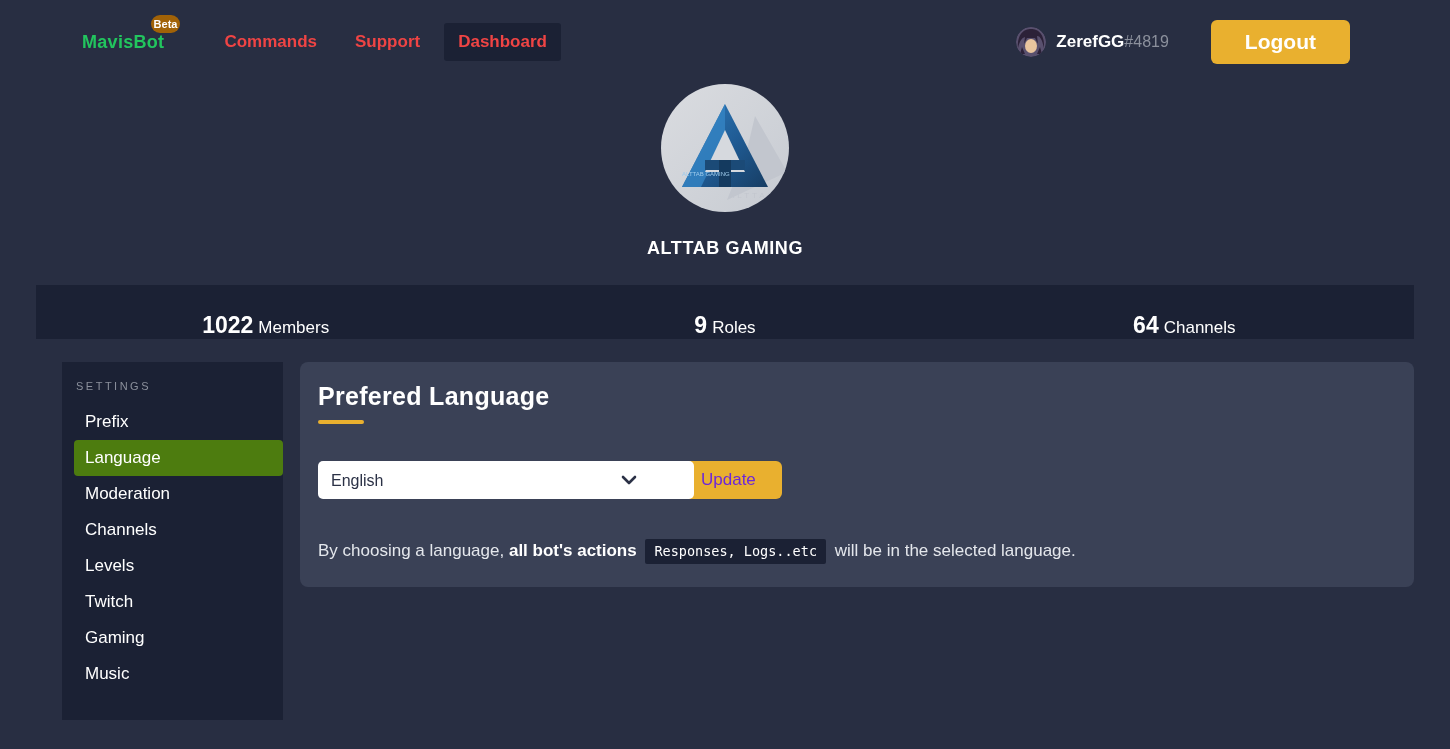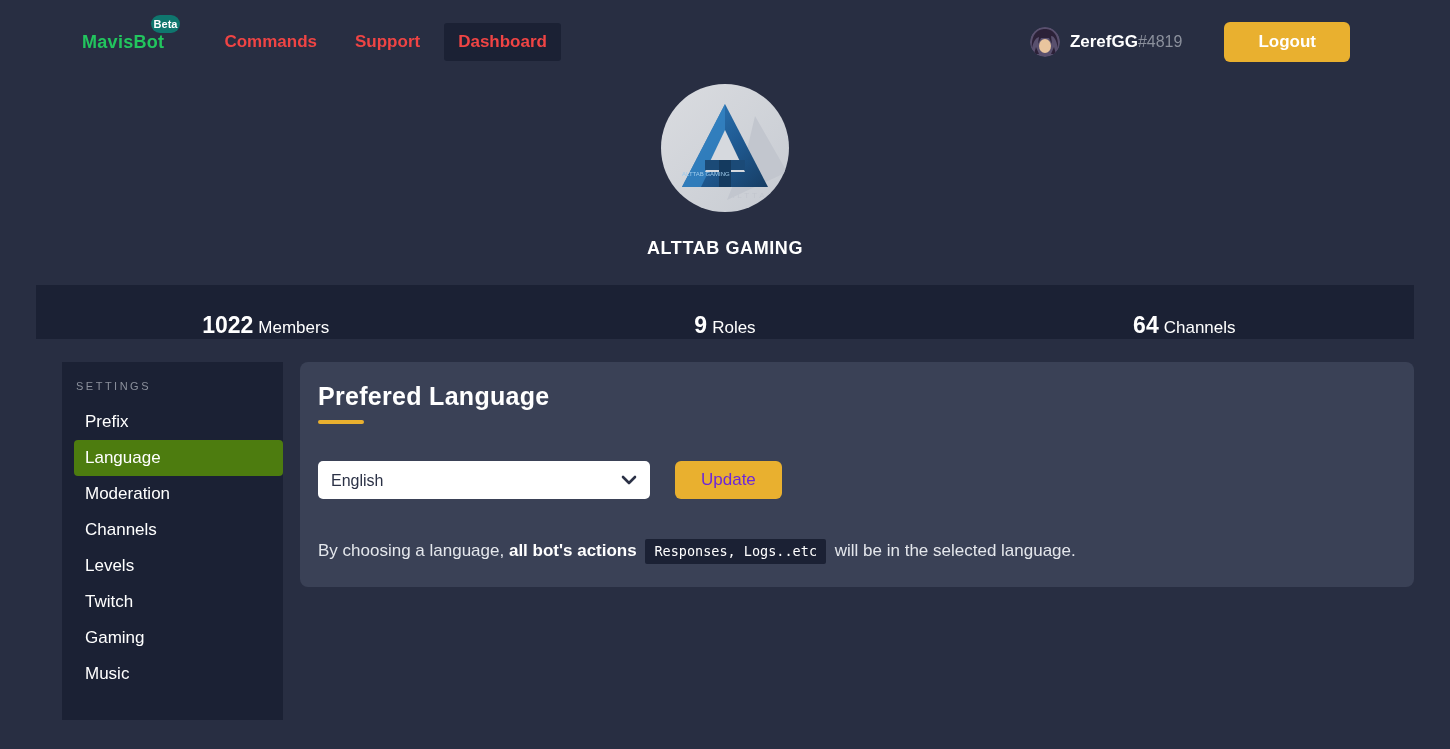--- a/index.html
+++ b/index.html
@@ -25,21 +25,21 @@
     color: #22c55e;
     font-size: 18px;
     font-weight: bold;
     letter-spacing: 0.3px;
     cursor: pointer;
   }
   .beta-badge {
     position: absolute;
     top: -17px;
     right: -16px;
-    background: #0f766e;
+    background: #a16207;
     color: #ffffff;
     font-size: 11px;
     font-weight: bold;
     padding: 3px 3px;
     border-radius: 9px;
   }
   .nav-links { display: flex; align-items: center; gap: 10px; }
   .nav-link {
     color: #ef4444;
     font-size: 17px;
@@ -58,21 +58,21 @@
     flex-shrink: 0;
   }
   .user-name { margin-left: 10px; font-size: 17px; font-weight: bold; color: #ffffff; }
   .user-tag { font-size: 16px; color: #8b909c; font-weight: normal; }
   .logout-btn {
     margin-left: 42px;
     background: #e9b02f;
     color: #ffffff;
     border: none;
     font-family: inherit;
-    font-size: 17px;
+    font-size: 21px;
     font-weight: bold;
     padding: 10px 34px;
     border-radius: 6px;
     cursor: pointer;
   }
 
   
   .server-header { text-align: center; }
   .server-logo {
     width: 128px; height: 128px;
@@ -138,21 +138,21 @@
   .panel-title { font-size: 25px; font-weight: bold; letter-spacing: 0.3px; }
   .title-underline {
     width: 46px; height: 4px;
     background: #e9b02f;
     border-radius: 2px;
     margin-top: 9px;
   }
   .controls-row { display: flex; align-items: center; margin-top: 37px; }
   .select-wrap { position: relative; width: 332px; }
   .lang-select {
-    width: 332px; height: 38px;
+    width: 376px; height: 38px;
     border: none;
     border-radius: 5px;
     background: #ffffff;
     color: #2b3146;
     font-family: inherit;
     font-size: 16px;
     padding: 0 40px 0 13px;
     appearance: none;
     -webkit-appearance: none;
     cursor: pointer;

